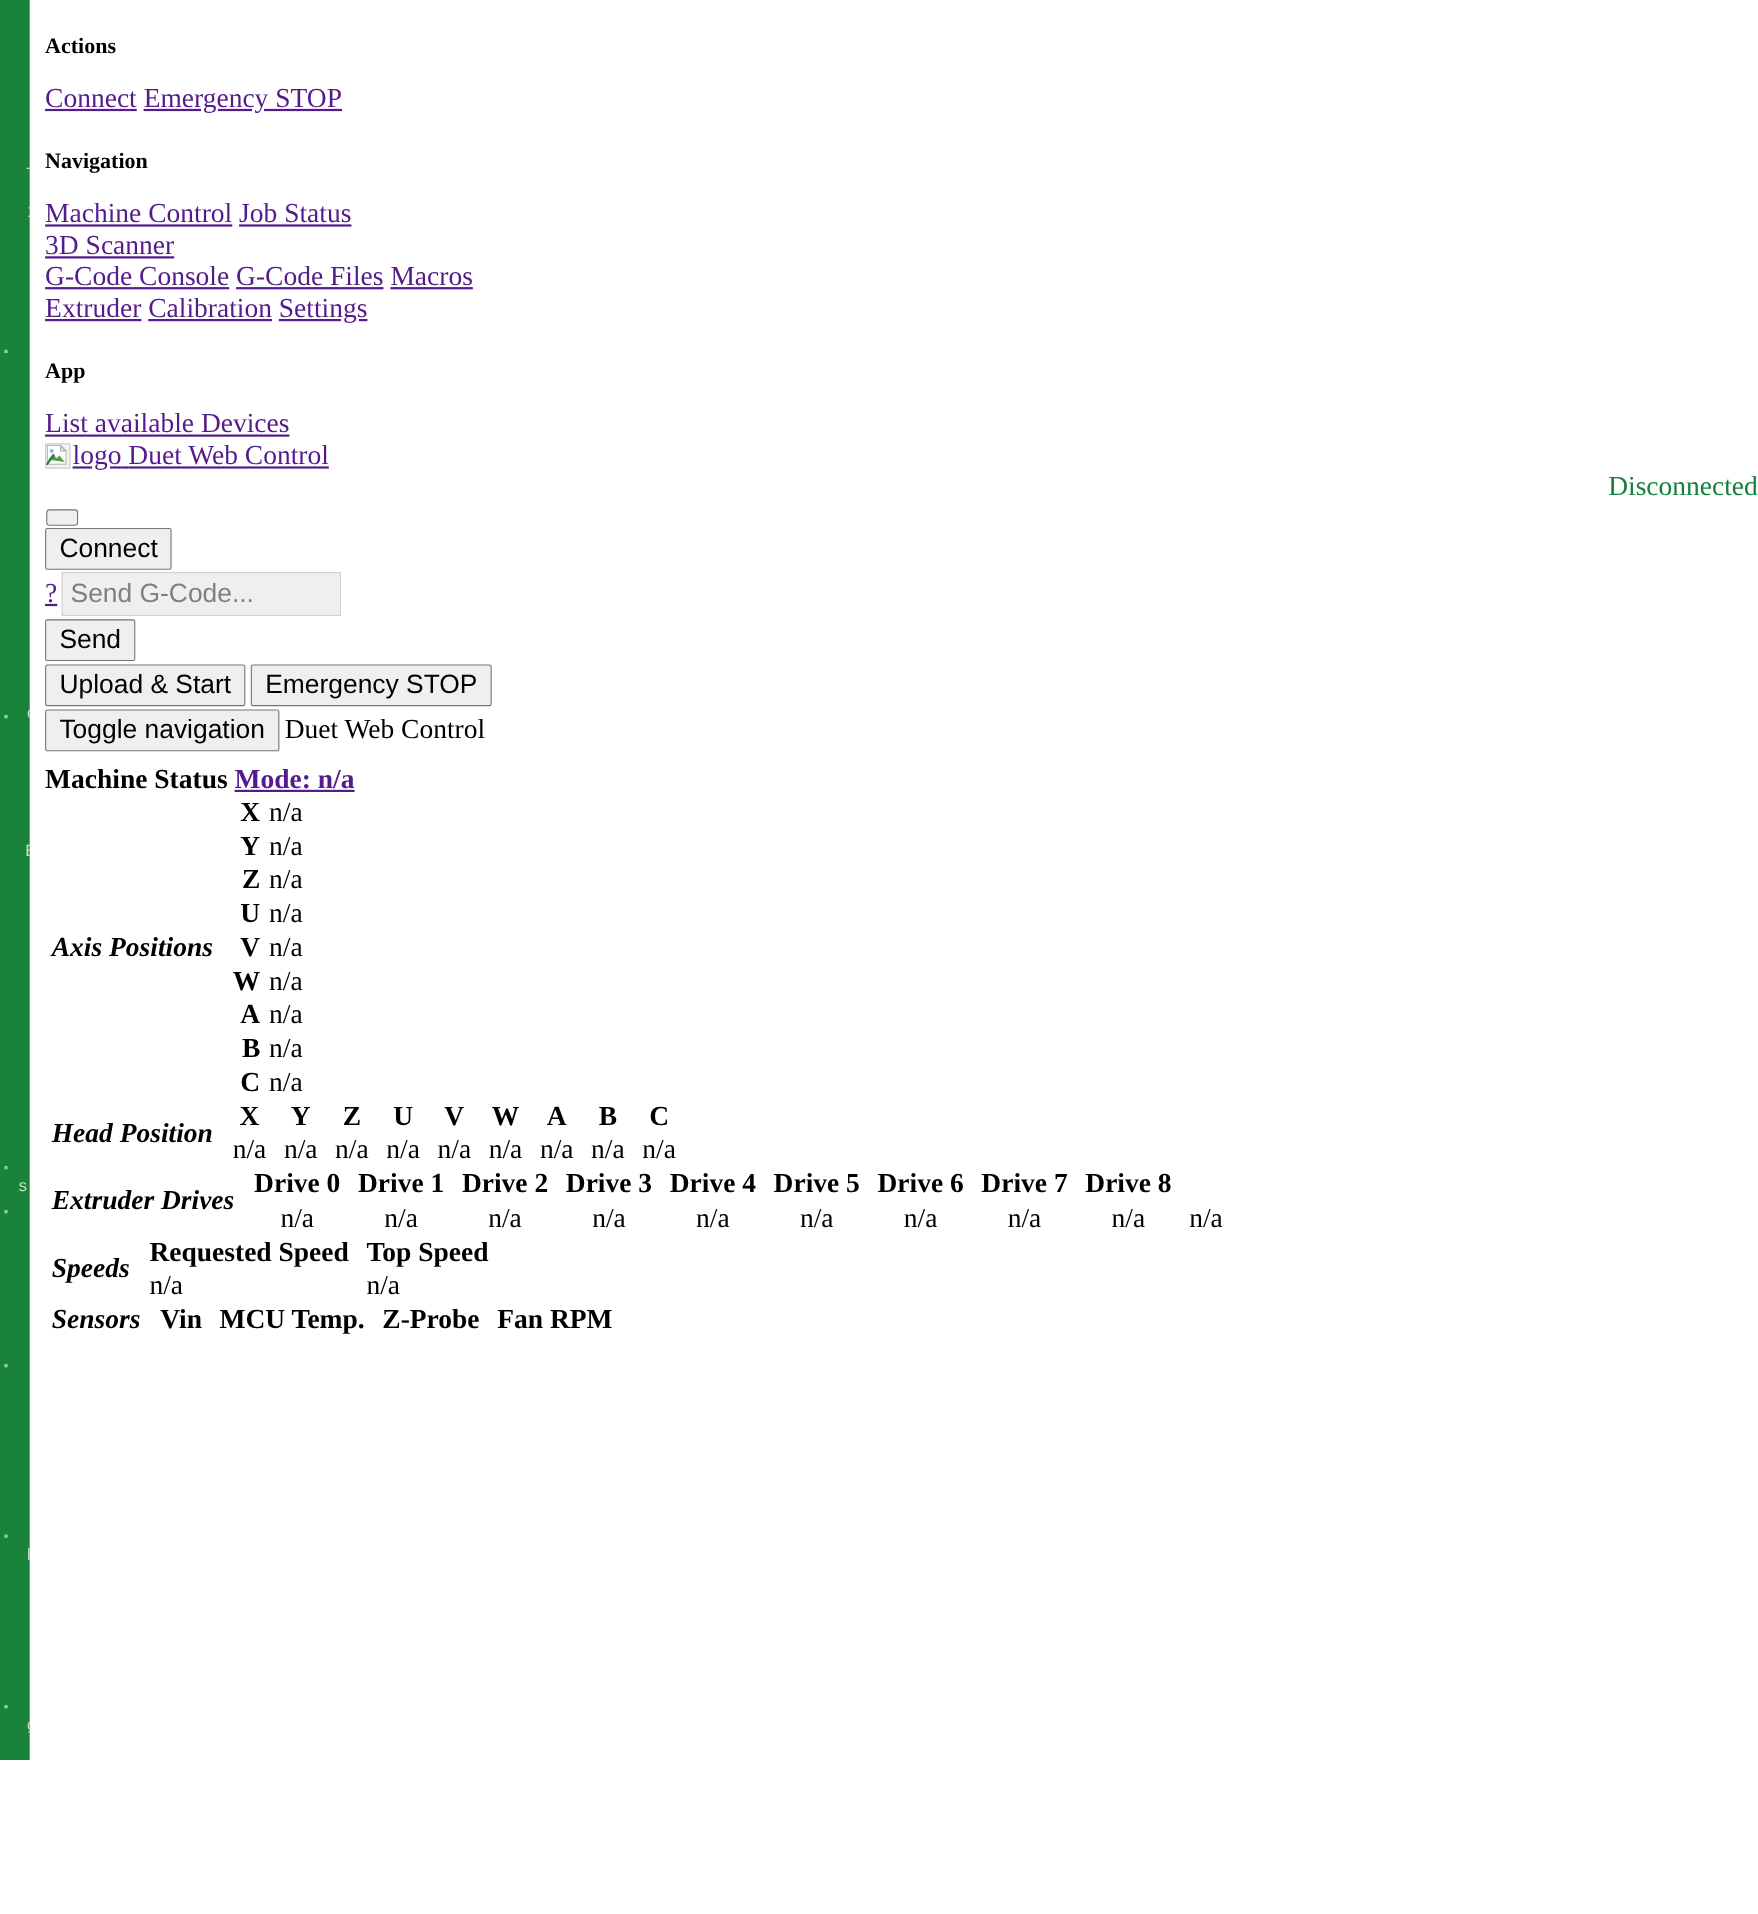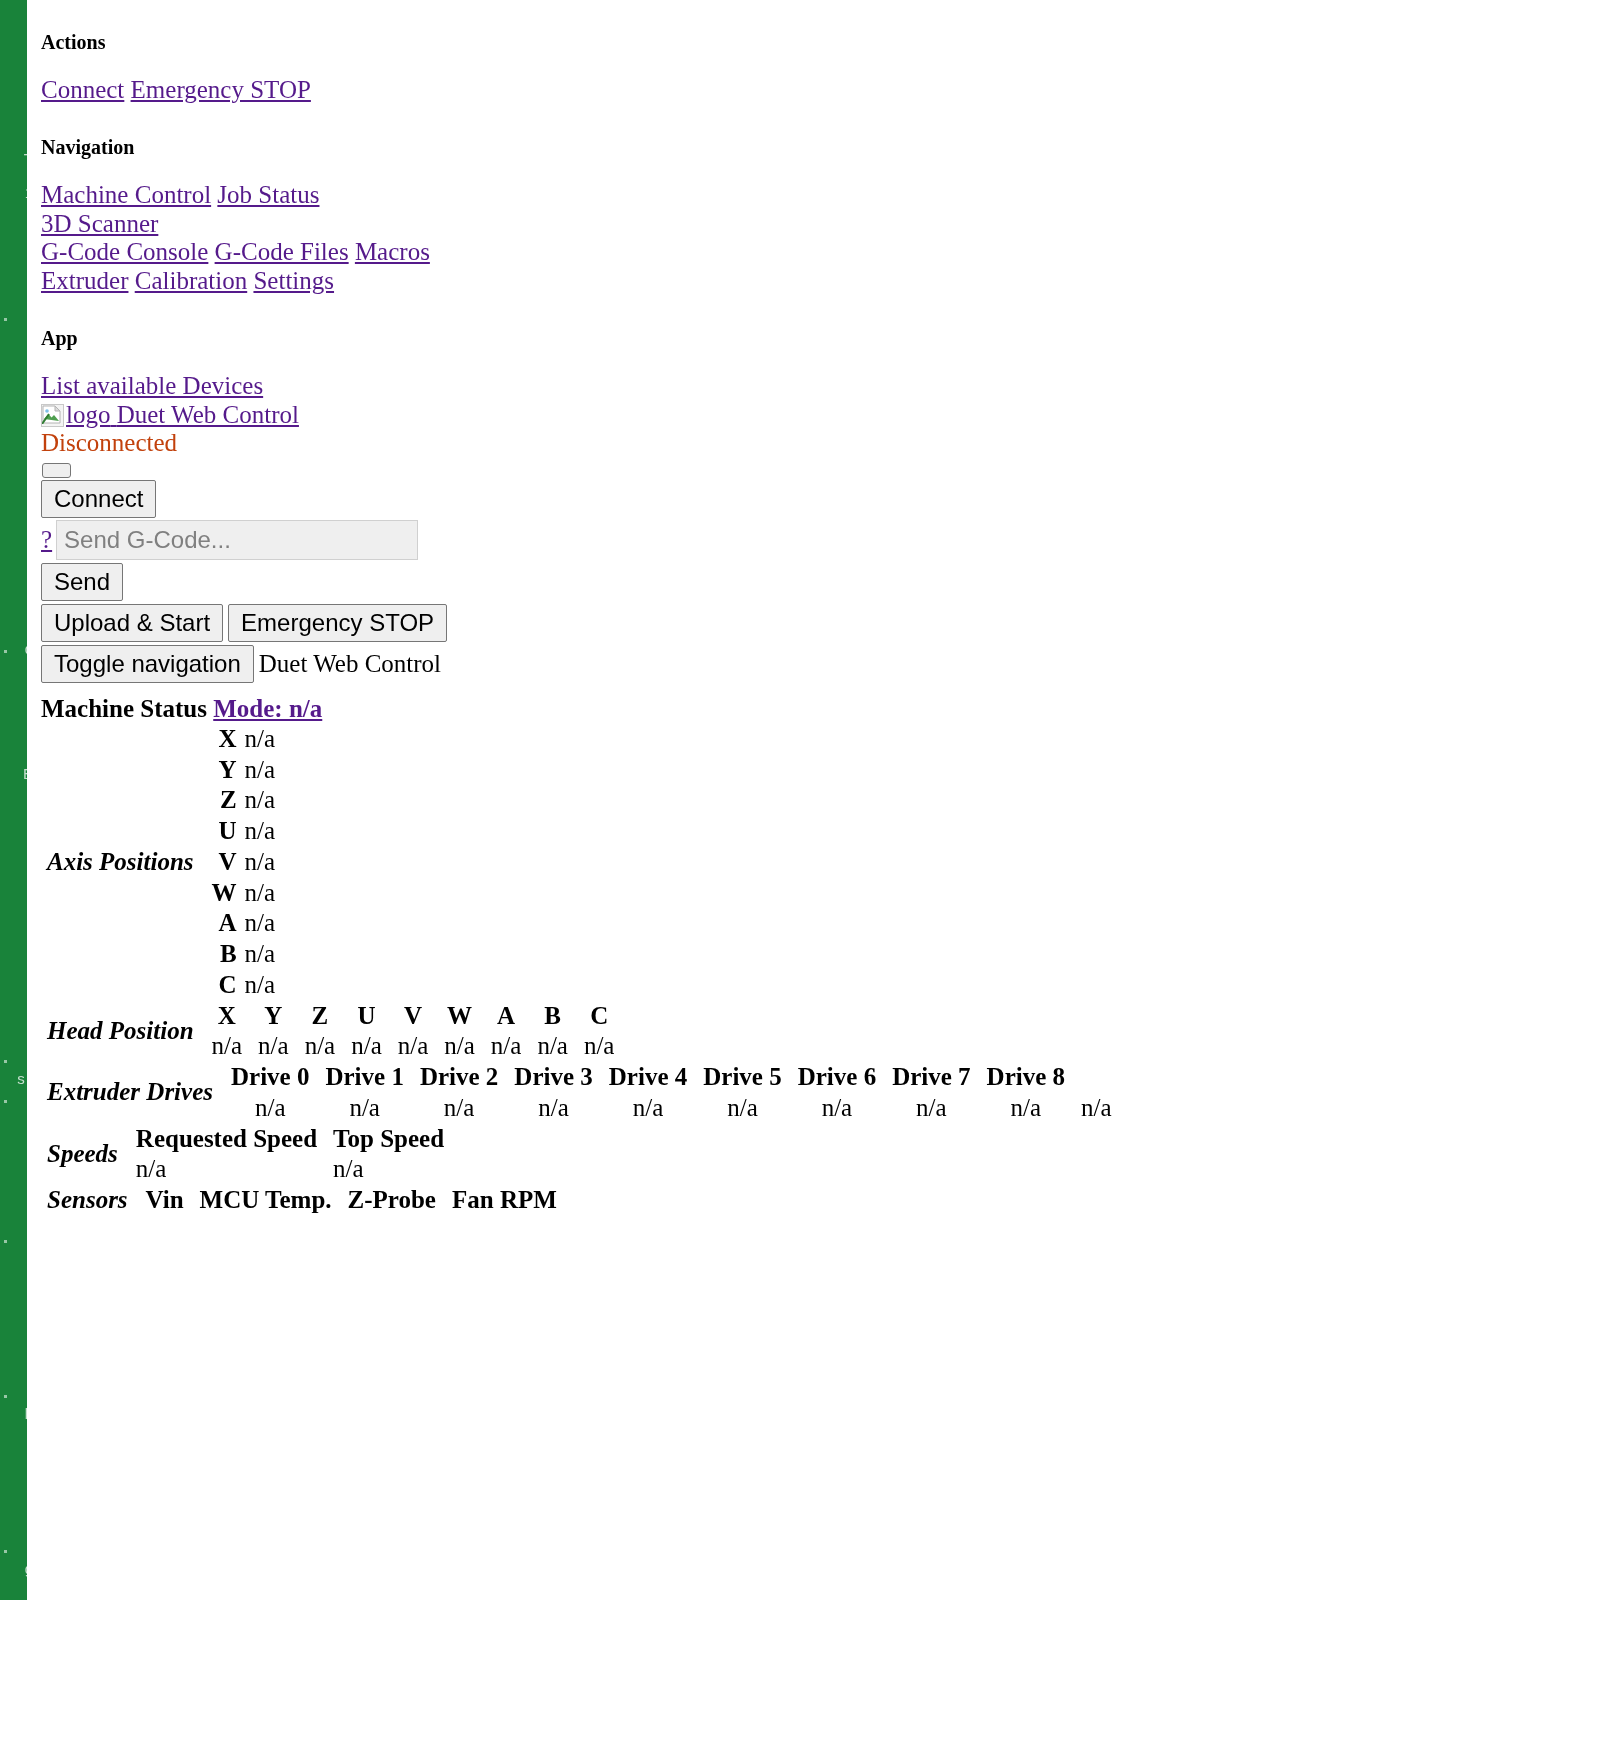--- a/index.html
+++ b/index.html
@@ -58,21 +58,21 @@
   p.links {
     margin: 0 0 22px 0;
   }
   a {
     color: #551a8b;
     text-decoration: underline;
   }
   .navblock a { display: inline; }
   .navblock { margin: 0 0 22px 0; }
 
-  .plain { color: #c2410c; }
+  .plain { color: #15803d; text-align: right; }
 
   
   .pw-input {
     display: block;
     width: 29px;
     height: 15px;
     margin: 5px 0 2px 1px;
     border: 1px solid #767676;
     background: #efefef;
     border-radius: 3px;
@@ -92,21 +92,21 @@
   }
   .gcode-row {
     margin: 2px 0 0 0;
     display: flex;
     align-items: center;
     gap: 4px;
   }
   input.gcode {
     font-family: "Liberation Sans", sans-serif;
     font-size: 24px;
-    width: 362px;
+    width: 254px;
     padding: 5px 7px;
     border: 1px solid #d0d0d0;
     background: #efefef;
     color: #000;
     box-sizing: border-box;
   }
   input.gcode::placeholder { color: #808080; opacity: 1; }
 
   .btnrow { margin-top: 3px; display: flex; gap: 5px; align-items: center; }
   .btnrow .label { font-size: 25px; }

